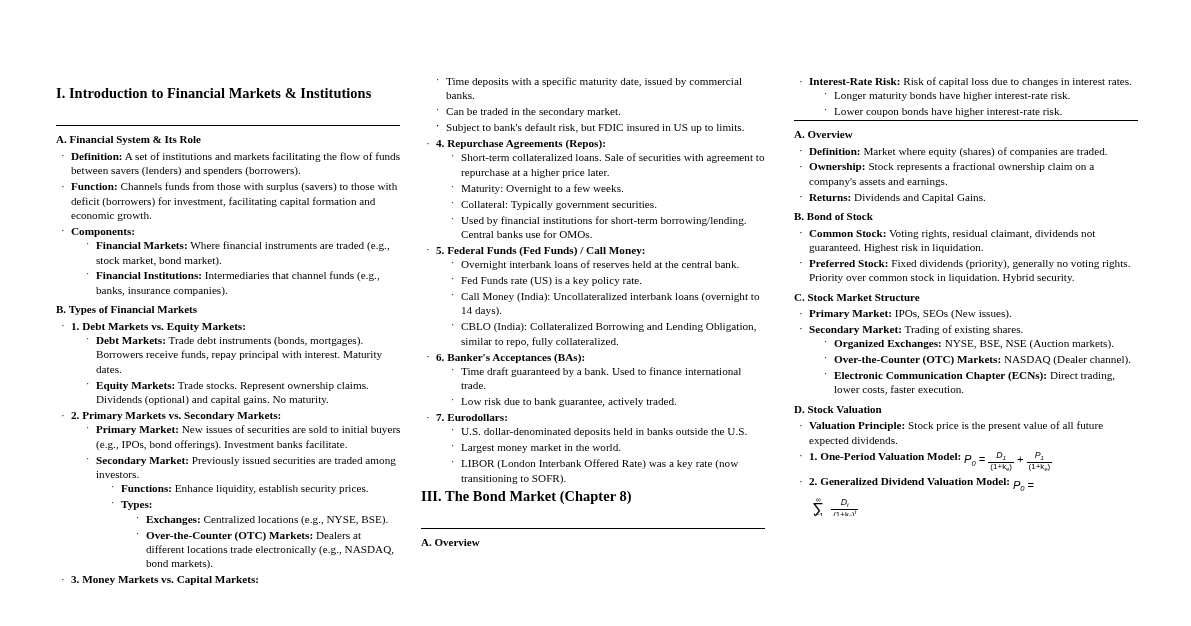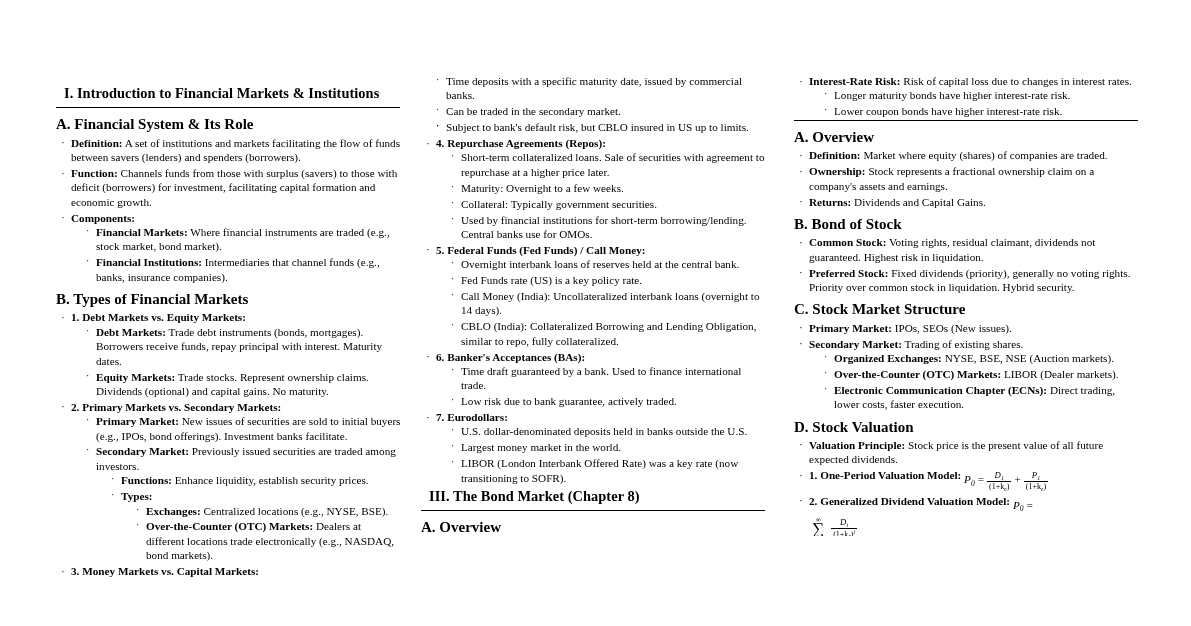--- a/index.html
+++ b/index.html
@@ -37,32 +37,32 @@
     position: relative;
   }
   .col-1 { margin-left: 56px; padding-top: 84px; }
   .col-2 { margin-left: 20px; padding-top: 74px; }
   .col-3 { margin-left: 28px; padding-top: 74px; }
 
   h1.doc-h1 {
     font-size: 14.4px;
     line-height: 1.28;
     font-weight: bold;
-    margin: 0 0 0 8px;
-    padding: 0 0 4px 0;
+    margin: 0 0 0 0;
+    padding: 0 0 22px 0;
     letter-spacing: 0.05px;
   }
   .rule {
     border: 0;
     border-top: 1.6px solid #000;
     margin: 1px 0 7px 0;
     width: 344px;
   }
   h2.doc-h2 {
-    font-size: 15px;
+    font-size: 11px;
     line-height: 1.22;
     font-weight: bold;
     margin: 6px 0 2px 0;
   }
   h2.doc-h2.first { margin-top: 2px; }
 
   ul {
     list-style: none;
     margin: 0;
     padding: 0;
@@ -91,21 +91,21 @@
   ul.lvl3 > li.item > .bullet,
   ul.lvl4 > li.item > .bullet {
     font-size: 10px;
     top: 0px;
   }
   b.lead { font-weight: bold; margin-top: 9px; }
 
   
   .math {
     display: inline-block;
-    font-family: Liberation Serif, serif;
+    font-family: Liberation Sans, sans-serif;
     font-style: normal;
     vertical-align: -0.35em;
     white-space: nowrap;
     font-size: 11.2px;
   }
   .mi { font-style: italic; }
   .sub {
     font-size: 0.68em;
     vertical-align: -0.32em;
     font-style: italic;
@@ -200,21 +200,21 @@
                 </ul></li>
             </ul></li>
           <li class="item"><span class="bullet">·</span><b class="lead">3. Money Markets vs. Capital Markets:</b></li>
         </ul>
       </div>
     <div class="col col-2" id="col-1">
         <ul class="lvl2">
           <li class="item"><span class="bullet">·</span><span>Time deposits with a specific maturity date, issued by commercial banks.</span></li>
           <li class="item"><span class="bullet">·</span><span>Can be traded in the secondary market.</span></li>
           <li class="item"><span class="bullet">·</span></li>
-          <li class="item"><span class="bullet">·</span><span>Subject to bank's default risk, but CBLO insured in US up to limits.</span></li>
+          <li class="item"><span class="bullet">·</span><span>Subject to bank's default risk, but FDIC insured in US up to limits.</span></li>
         </ul>
         <ul class="lvl1">
           <li class="item"><span class="bullet">·</span><b class="lead">4. Repurchase Agreements (Repos):</b><ul class="lvl2">
               <li class="item"><span class="bullet">·</span><span>Short-term collateralized loans. Sale of securities with agreement to repurchase at a higher price later.</span></li>
               <li class="item"><span class="bullet">·</span><span>Maturity: Overnight to a few weeks.</span></li>
               <li class="item"><span class="bullet">·</span><span>Collateral: Typically government securities.</span></li>
               <li class="item"><span class="bullet">·</span><span>Used by financial institutions for short-term borrowing/lending. Central banks use for OMOs.</span></li>
             </ul></li>
           <li class="item"><span class="bullet">·</span><b class="lead">5. Federal Funds (Fed Funds) / Call Money:</b><ul class="lvl2">
               <li class="item"><span class="bullet">·</span><span>Overnight interbank loans of reserves held at the central bank.</span></li>
@@ -253,21 +253,21 @@
         <h2 class="doc-h2">B. Bond of Stock</h2>
         <ul class="lvl1">
           <li class="item"><span class="bullet">·</span><b class="lead">Common Stock:</b><span> Voting rights, residual claimant, dividends not guaranteed. Highest risk in liquidation.</span></li>
           <li class="item"><span class="bullet">·</span><b class="lead">Preferred Stock:</b><span> Fixed dividends (priority), generally no voting rights. Priority over common stock in liquidation. Hybrid security.</span></li>
         </ul>
         <h2 class="doc-h2">C. Stock Market Structure</h2>
         <ul class="lvl1">
           <li class="item"><span class="bullet">·</span><b class="lead">Primary Market:</b><span> IPOs, SEOs (New issues).</span></li>
           <li class="item"><span class="bullet">·</span><b class="lead">Secondary Market:</b><span> Trading of existing shares.</span><ul class="lvl2">
               <li class="item"><span class="bullet">·</span><b class="lead">Organized Exchanges:</b><span> NYSE, BSE, NSE (Auction markets).</span></li>
-              <li class="item"><span class="bullet">·</span><b class="lead">Over-the-Counter (OTC) Markets:</b><span> LIBOR (Dealer markets).</span></li>
+              <li class="item"><span class="bullet">·</span><b class="lead">Over-the-Counter (OTC) Markets:</b><span> NASDAQ (Dealer channel).</span></li>
               <li class="item"><span class="bullet">·</span><b class="lead">Electronic Communication Chapter (ECNs):</b><span> Direct trading, lower costs, faster execution.</span></li>
             </ul></li>
         </ul>
         <h2 class="doc-h2">D. Stock Valuation</h2>
         <ul class="lvl1">
           <li class="item"><span class="bullet">·</span><b class="lead">Valuation Principle:</b><span> Stock price is the present value of all future expected dividends.</span></li>
           <li class="item"><span class="bullet">·</span><b class="lead">1. One-Period Valuation Model:</b> <span class="math"><span class="mi">P</span><span class="sub">0</span><span class="op">=</span><span class="frac"><span class="num"><span class="mi">D</span><span class="sub">1</span></span><span class="den">(1+k<span class="sub">e</span>)</span></span><span class="op">+</span><span class="frac"><span class="num"><span class="mi">P</span><span class="sub">1</span></span><span class="den">(1+k<span class="sub">e</span>)</span></span></span></li>
           <li class="item"><span class="bullet">·</span><b class="lead">2. Generalized Dividend Valuation Model:</b> <span class="math"><span class="mi">P</span><span class="sub">0</span><span class="op">=</span></span><span class="formula-block"><span class="math"><span class="bigsum">∑<span class="lim-top">∞</span><span class="lim-bot">t=1</span></span><span class="frac" style="margin-left:6px"><span class="num"><span class="mi">D</span><span class="sub">t</span></span><span class="den">(1+k<span class="sub">e</span>)<span class="sup">t</span></span></span></span></span></li>
         </ul>
       </div>

